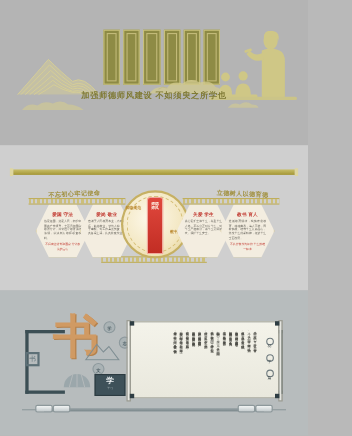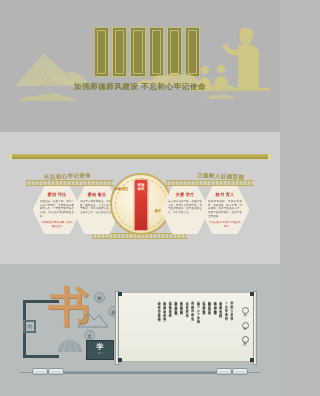--- a/index.html
+++ b/index.html
@@ -260,21 +260,21 @@
       </svg>
     </div>
     <div class="cloud-c">
       <svg width="30" height="8" viewBox="0 0 30 8">
         <g fill="#d3cb8f" opacity=".6">
             <path d="M1 7 q5 -6 11 -3 q6 -4 11 0 q5 0 6 3z"></path>
           </g>
       </svg>
     </div>
 
-    <div class="s1-title">加强师德师风建设 不忘初心牢记使命</div>
+    <div class="s1-title">加强师德师风建设 不如须臾之所学也</div>
   </div>
 
   <div id="sec2">
 
     <div class="goldbar"></div>
 
     <div class="hive">
 
       <div class="lace l1"></div>
       <div class="lace l2"></div>

